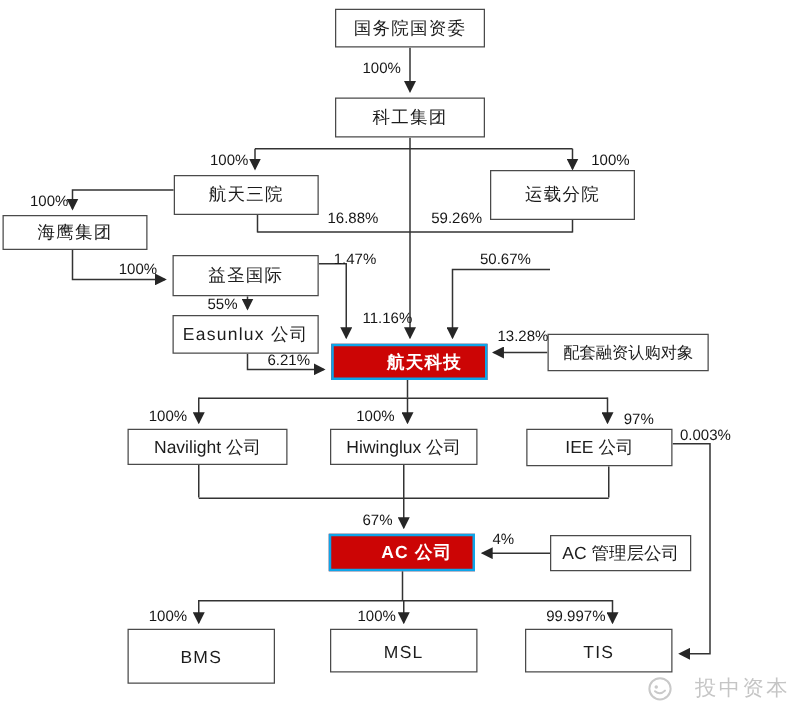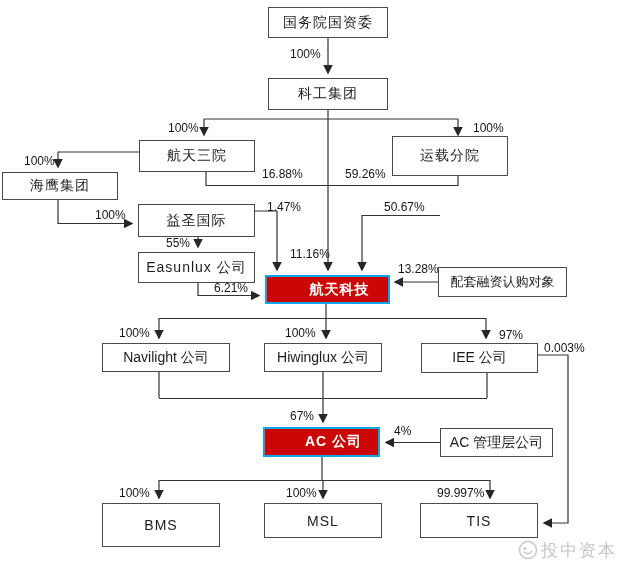--- a/index.html
+++ b/index.html
@@ -16,21 +16,21 @@
   }
   .node.red {
     background:#cc0505; border:2px solid #0ea5e9;
     color:#ffffff; font-weight:bold;padding-left:24px;
   }
   .pct {
     position:absolute; font-size:12px; color:#161616; white-space:nowrap;
   }
   .watermark {
     position:absolute; left:517px; top:539px;
-    display:flex; gap:2px;
+    display:flex; align-items:center; gap:17px;
     color:#c5c5c5; font-size:17px; letter-spacing:2px;
   }
 </style>
 </head>
 <body>
 
 <div id="stage">
 
   <svg id="wires" width="640" height="579" viewBox="0 0 640 579" fill="none" stroke="#333333" stroke-width="1.2">
     <defs>

